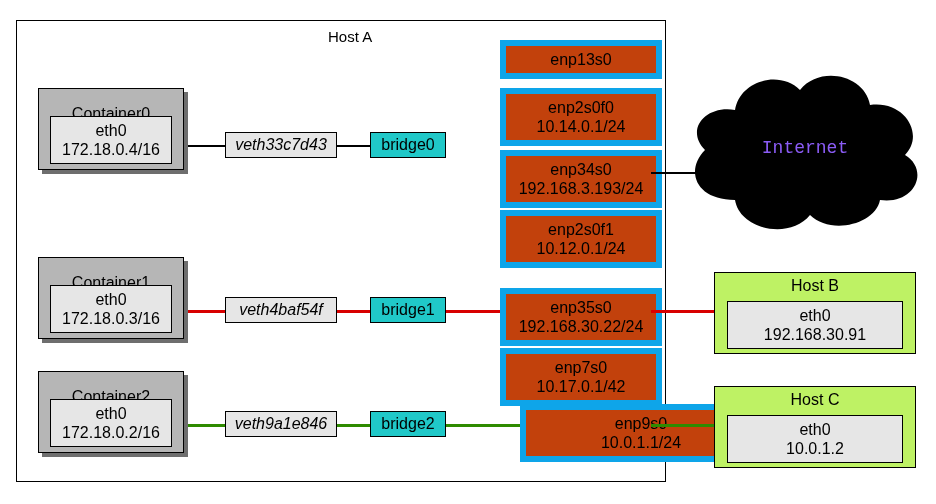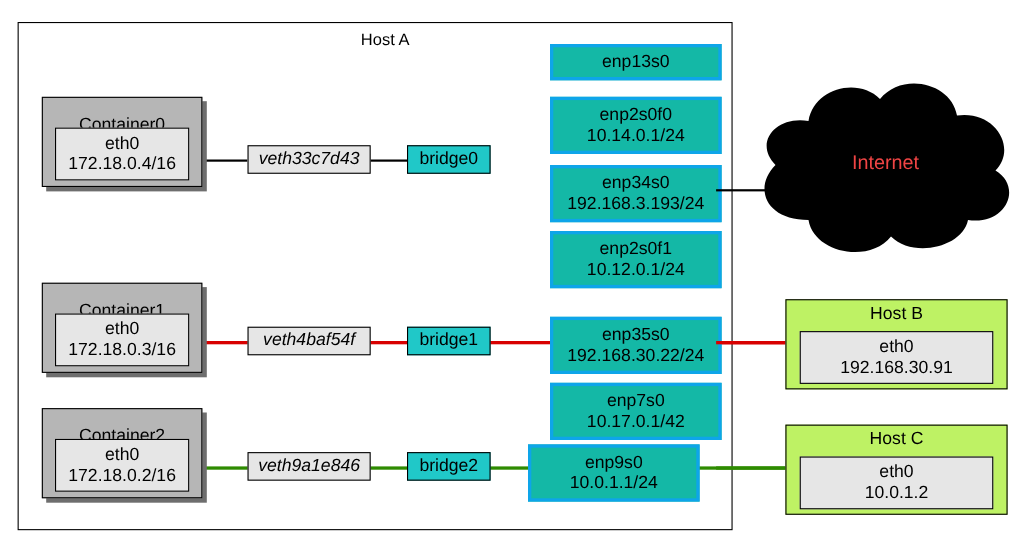--- a/index.html
+++ b/index.html
@@ -62,22 +62,22 @@
   .bridge {
     border: 1px solid #000;
     background: #20c8c8;
     text-align: center;
     font-size: 16px;
     line-height: 24px;
     height: 24px;
   }
   
   .nic {
-    border: 3px solid #0ea5e9;
-    background: #14b8a6;
+    border: 6px solid #0ea5e9;
+    background: #c2410c;
     text-align: center;
     font-size: 16px;
     line-height: 1.2;
     padding: 4px 0;
   }
   
   .host-b, .host-c {
     border: 1px solid #000;
     background: #bef264;
     text-align: center;
@@ -106,21 +106,22 @@
     color: #fff;
     text-align: center;
   }
   .cloud svg { display: block; }
   .cloud-label {
     position: absolute;
     width: 100%;
     text-align: center;
     top: 88px;
     font-size: 18px;
-    color: #ef4444;
+    color: #8b5cf6;
+    font-family: Liberation Mono, monospace;
   }
 </style>
 </head>
 <body>
 
 <div class="canvas">
 
   <div class="hostA-frame" style="left:16px; top:20px; width:648px; height:460px;"></div>
   <div class="host-a-label" style="left:328px; top:28px;">Host A</div>
 
@@ -177,21 +178,21 @@
     <div>10.12.0.1/24</div>
   </div>
   <div class="nic" style="left:500px; top:288px; width:150px;">
     <div>enp35s0</div>
     <div>192.168.30.22/24</div>
   </div>
   <div class="nic" style="left:500px; top:348px; width:150px;">
     <div>enp7s0</div>
     <div>10.17.0.1/42</div>
   </div>
-  <div class="nic" style="left:480px; top:404px; width:150px;">
+  <div class="nic" style="left:520px; top:404px; width:150px;padding-left:40px;">
     <div>enp9s0</div>
     <div>10.0.1.1/24</div>
   </div>
 
   <div class="line black" style="left:651px; top:172px; width:62px;"></div>
 
   <div class="line red" style="left:651px; top:310px; width:63px;"></div>
 
   <div class="line green" style="left:651px; top:424px; width:63px;"></div>
 

